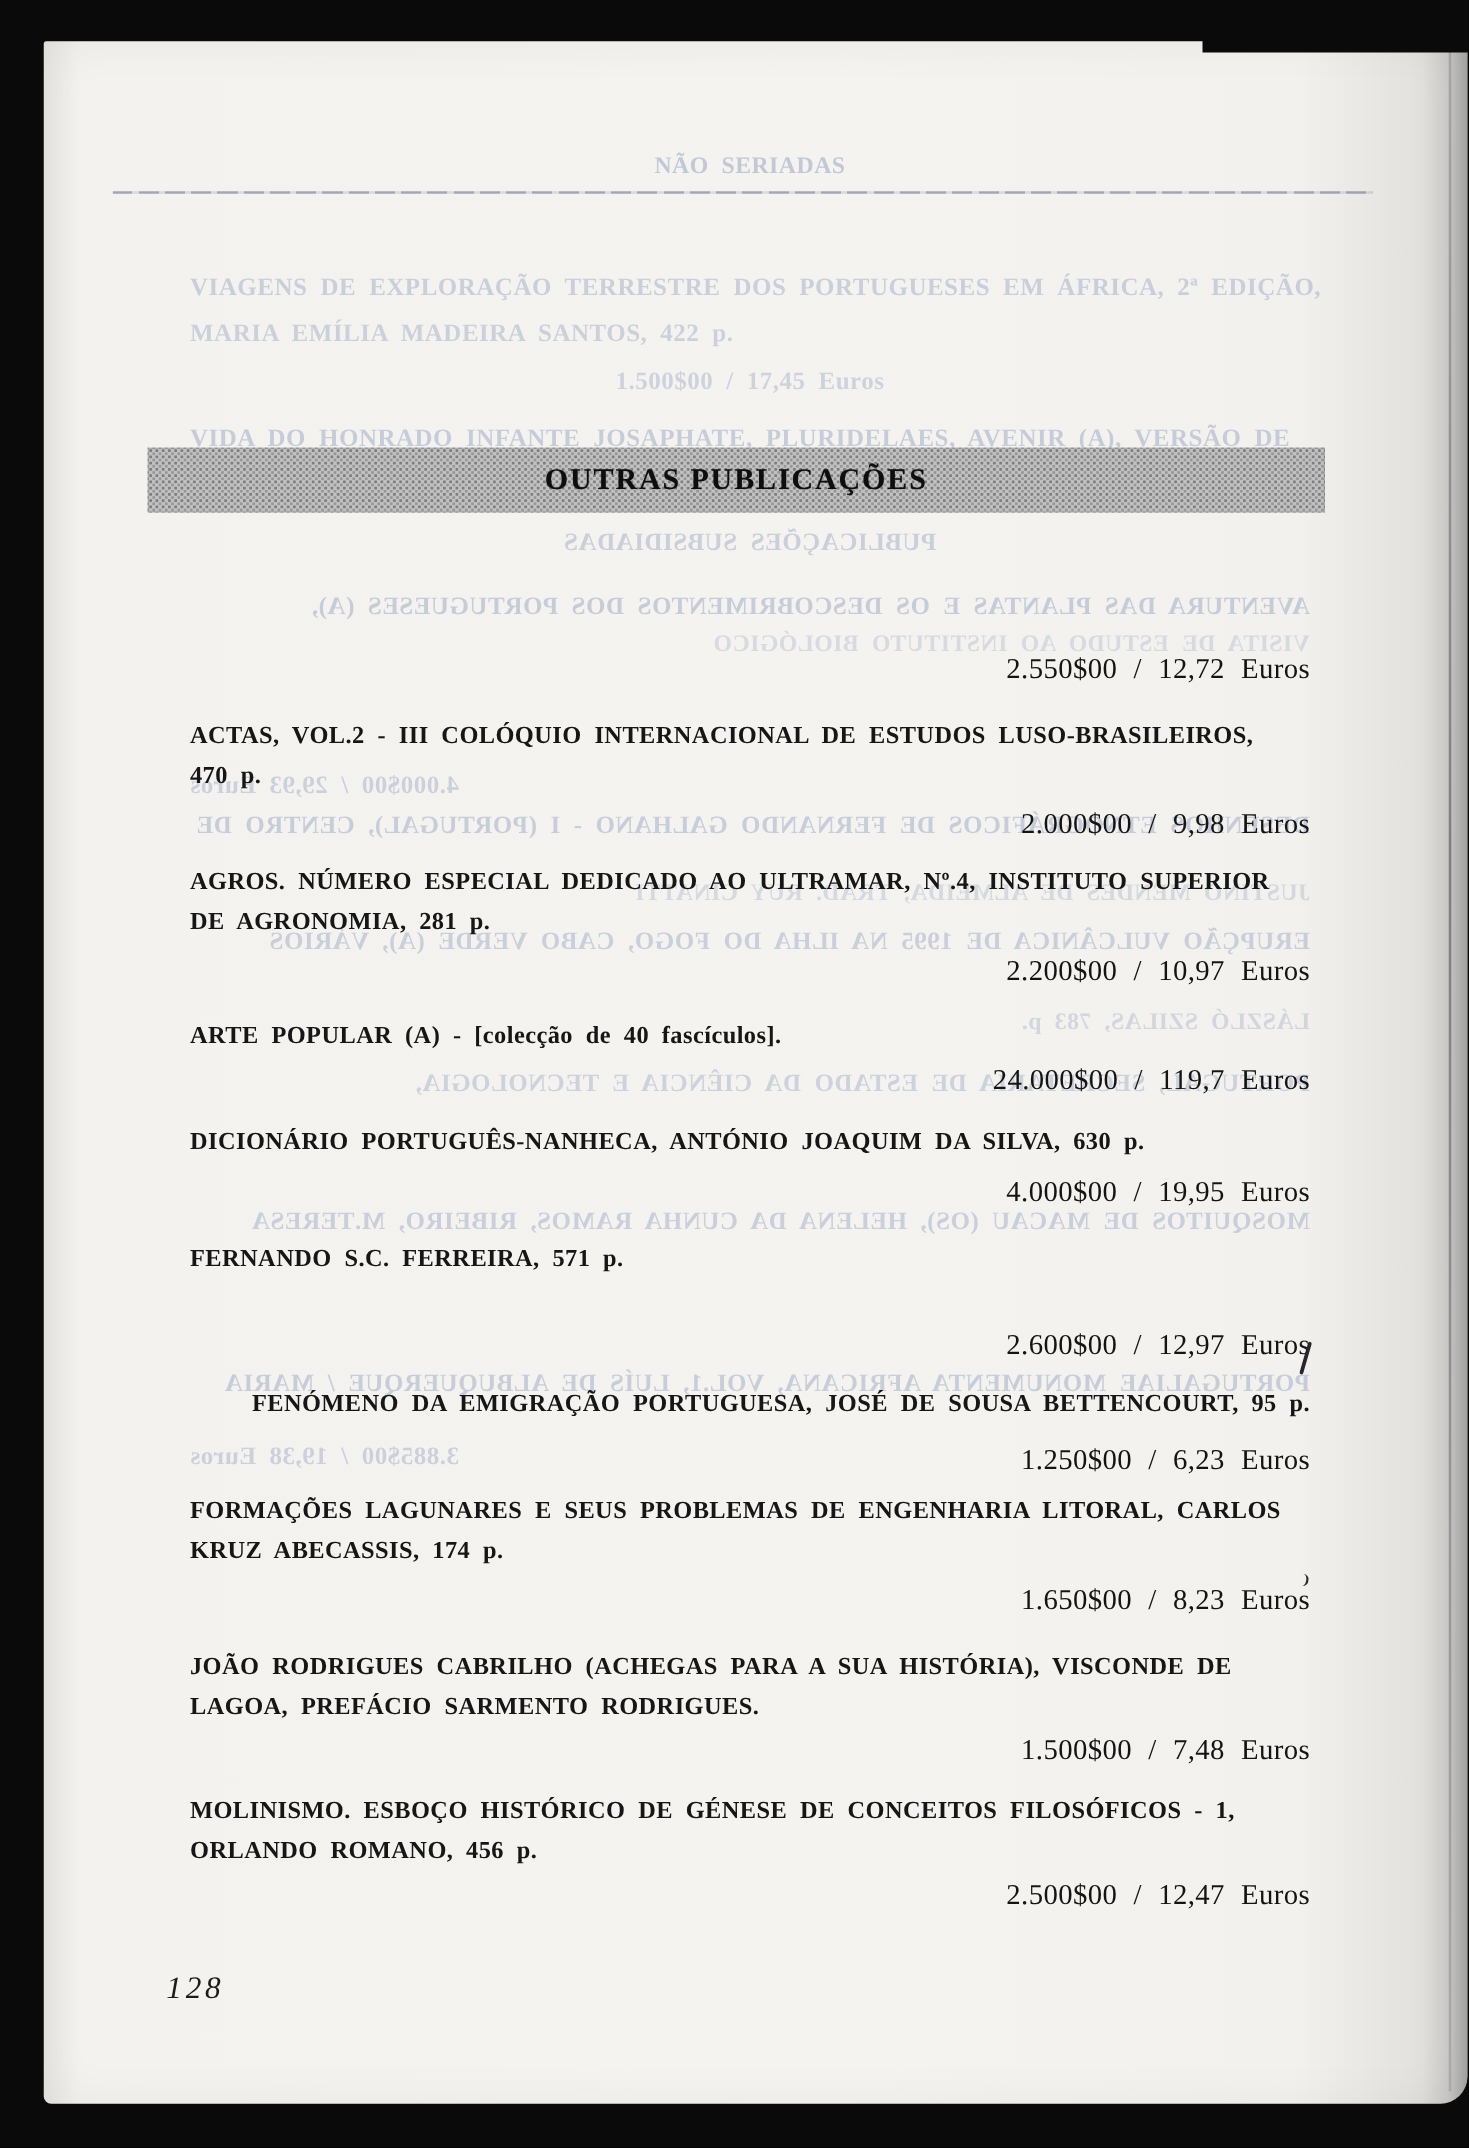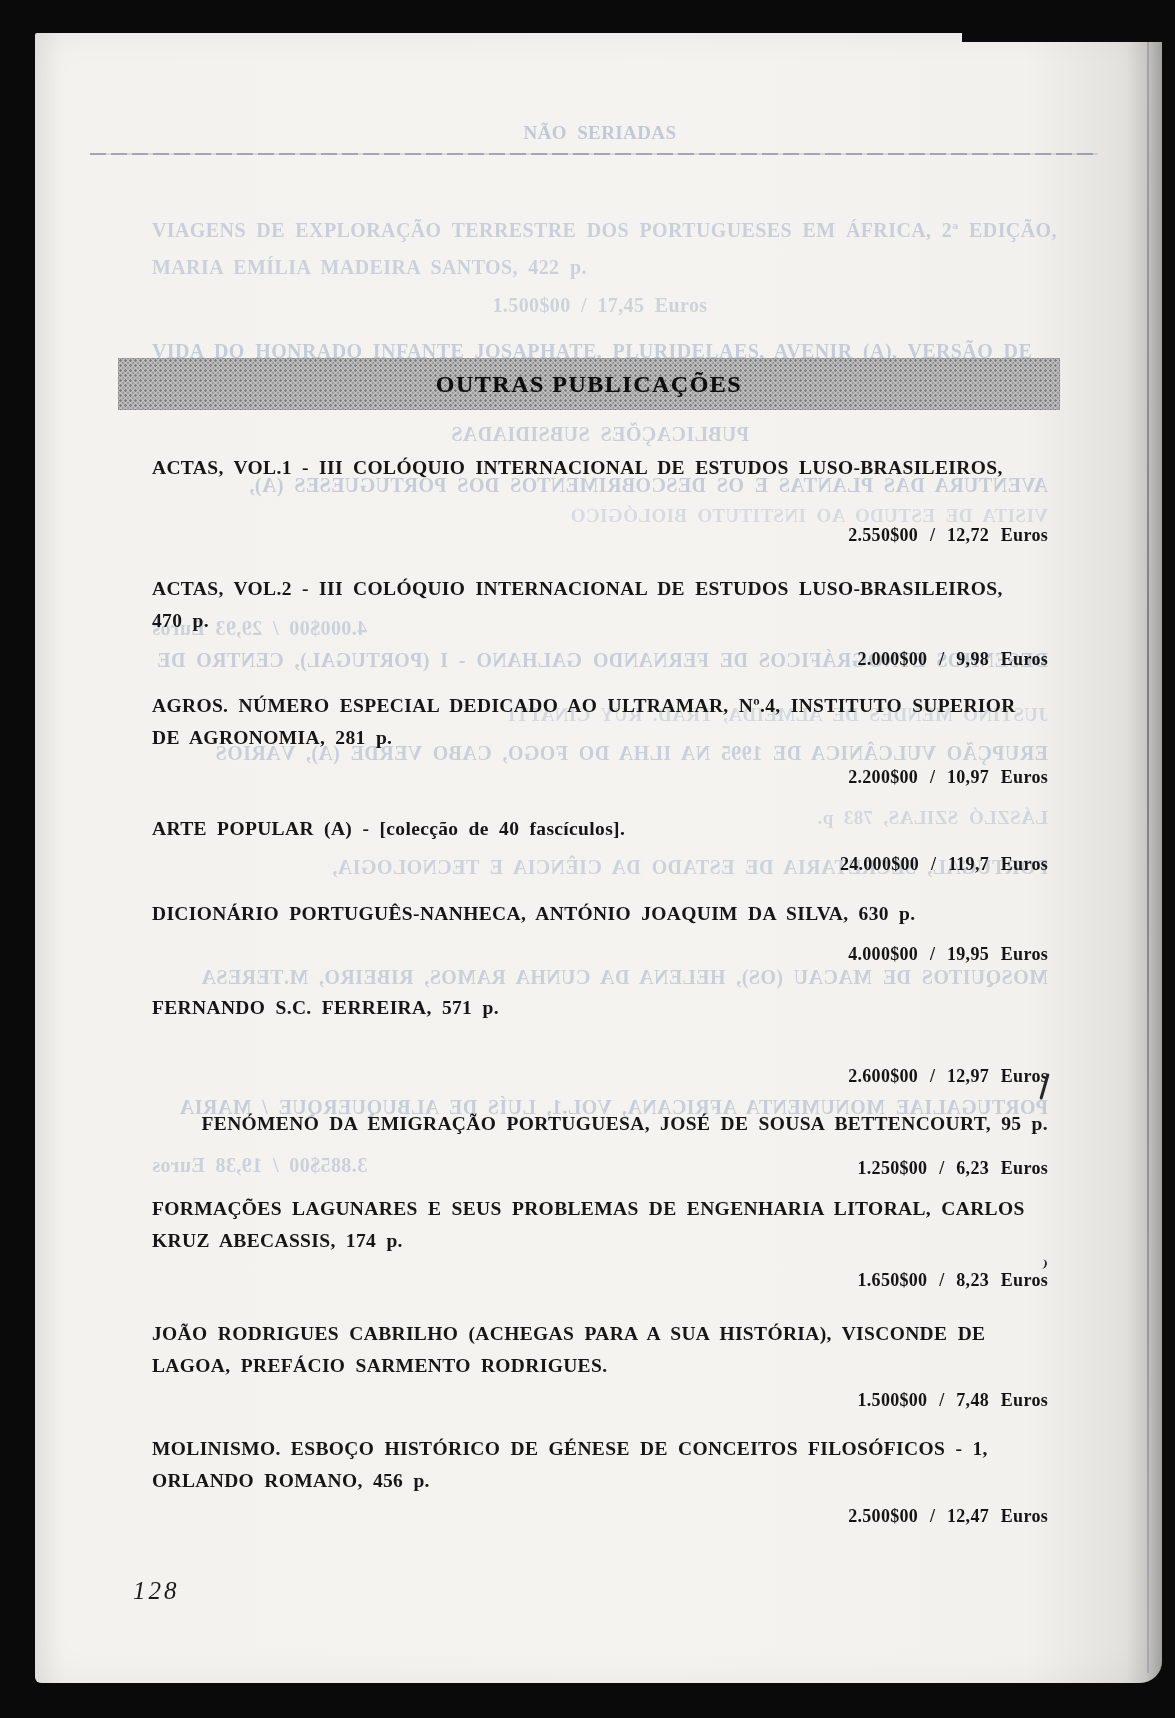--- a/index.html
+++ b/index.html
@@ -6,20 +6,21 @@
   .canvas{
     position:relative;width:1175px;height:1718px;overflow:hidden;
     background:#0a0a0a;
     font-family:"Liberation Serif","DejaVu Serif",serif;
   }
   .page{
     position:absolute;left:35px;top:33px;width:1127px;height:1650px;
     background:linear-gradient(90deg,#e7e6e2 0,#f3f2ee 2.5%,#f4f3ef 55%,#f2f1ed 88%,#e3e2de 96%,#d6d5d1 100%);
     border-radius:2px 2px 22px 6px;
     box-shadow:inset 0 0 40px rgba(0,0,0,0.05);
+    padding-left:12px;
   }
   .page-shade-r{
     position:absolute;top:0;bottom:0;right:0;width:36px;
     background:linear-gradient(90deg,rgba(0,0,0,0),rgba(120,120,125,0.16) 55%,rgba(70,70,75,0.34));
     border-radius:0 2px 22px 0;
   }
   .page-crease{
     position:absolute;top:6px;bottom:10px;right:13px;width:2px;
     background:linear-gradient(180deg,rgba(95,95,100,0.30),rgba(60,60,66,0.55) 40%,rgba(95,95,100,0.25));
   }
@@ -44,21 +45,21 @@
   }
   .entry-text{
     position:absolute;left:117px;width:896px;color:#161616;
   }
   .bl{
     font-size:19.5px;font-weight:700;line-height:32px;white-space:nowrap;
     word-spacing:5px;letter-spacing:0.35px;
   }
   .entry-price{
     position:absolute;left:117px;width:896px;text-align:right;
-    font-size:18px;font-weight:700;line-height:30px;color:#141414;
+    font-size:23px;font-weight:400;line-height:30px;color:#141414;
     word-spacing:7px;letter-spacing:0.3px;white-space:nowrap;
   }
   .ghost{
     position:absolute;left:117px;width:896px;
     font-weight:700;line-height:30px;color:#8fa0c0;
     white-space:nowrap;letter-spacing:0.4px;word-spacing:5px;
     filter:blur(0.55px);
   }
   .ghost.mirror{transform:scaleX(-1);}
   .ghost-rule{
@@ -107,21 +108,20 @@
         <div class="ghost mirror" style="top: 1059px; font-size: 20px; opacity: 0.44; text-align: left;">PORTUGALIAE MONUMENTA AFRICANA, VOL.1, LUÍS DE ALBUQUERQUE / MARIA</div>
         <div class="ghost mirror" style="top: 1117px; font-size: 20px; opacity: 0.4; text-align: right;">3.885$00 / 19,38 Euros</div>
       </div>
 
     <div class="header-bar">
       <div class="header-title">OUTRAS PUBLICAÇÕES</div>
     </div>
 
     <div id="entries-layer">
         <div class="entry-text" style="top: 419px;">
-          <div class="bl">ACTAS, VOL.1 - III COLÓQUIO INTERNACIONAL DE ESTUDOS LUSO-BRASILEIROS,</div>
         </div>
         <div class="entry-price" style="top: 487px;">2.550$00 / 12,72 Euros</div>
         <div class="entry-text" style="top: 540px;">
           <div class="bl">ACTAS, VOL.2 - III COLÓQUIO INTERNACIONAL DE ESTUDOS LUSO-BRASILEIROS,</div>
           <div class="bl">470 p.</div>
         </div>
         <div class="entry-price" style="top: 611px;">2.000$00 / 9,98 Euros</div>
         <div class="entry-text" style="top: 657px;">
           <div class="bl">AGROS. NÚMERO ESPECIAL DEDICADO AO ULTRAMAR, Nº.4, INSTITUTO SUPERIOR</div>
           <div class="bl">DE AGRONOMIA, 281 p.</div>

